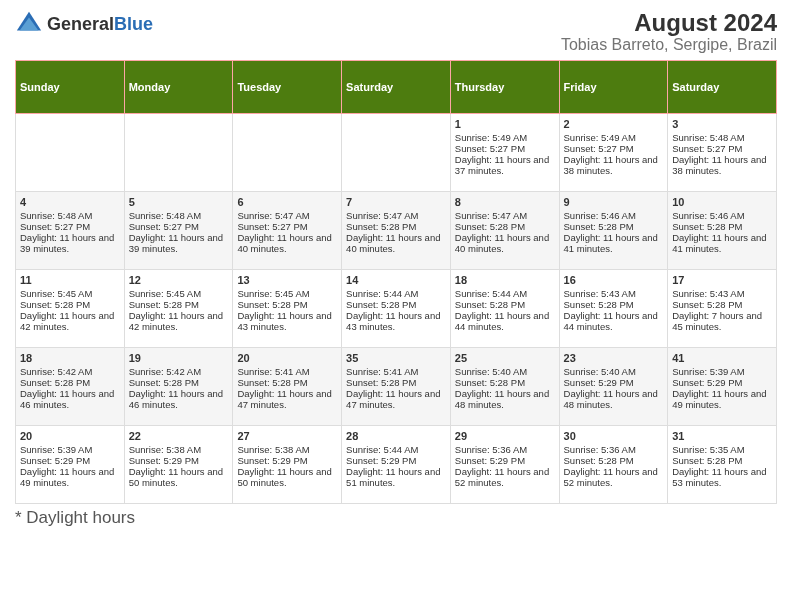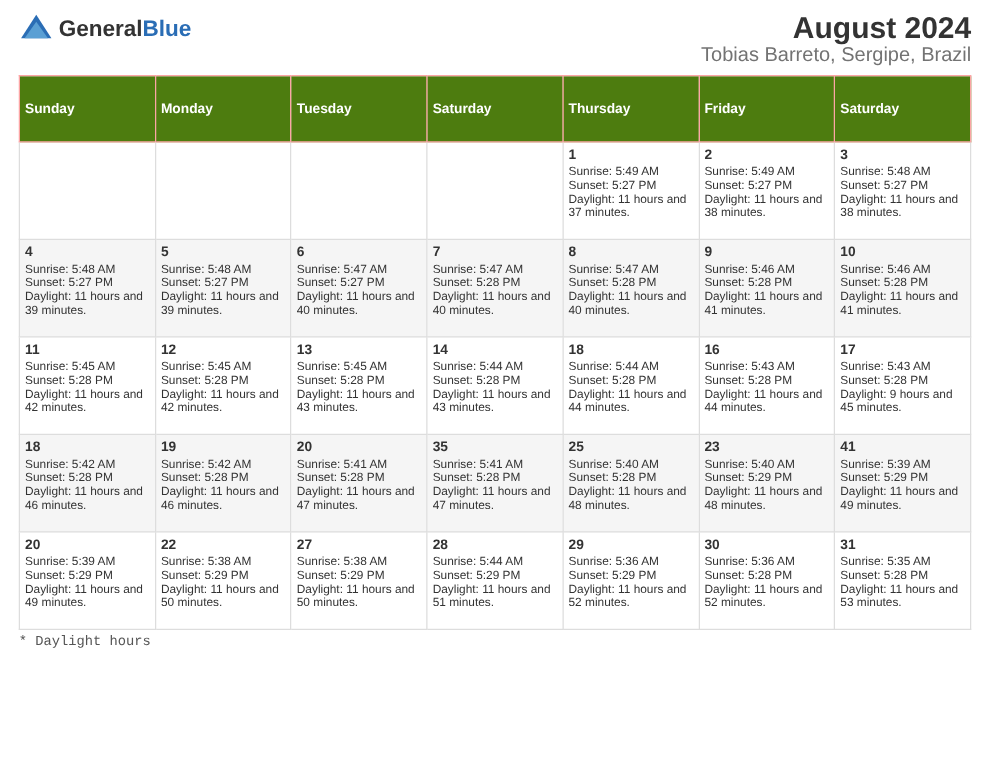--- a/index.html
+++ b/index.html
@@ -83,25 +83,24 @@
     .day-num {
       font-weight: bold;
       font-size: 11px;
       display: block;
       margin-bottom: 2px;
     }
     .empty-cell {
       background: #fff;
     }
     .footer-note {
-      font-size: 11px;
+      font-size: 17px;
       color: #555;
       margin-top: 4px;
       text-align: left;
-      font-family: Liberation Mono, monospace;
     }
   </style>
 </head>
 <body>
 
 <div class="container">
   <div class="header-area">
     <div class="logo">
       <svg class="logo-icon" viewBox="0 0 30 30" xmlns="http://www.w3.org/2000/svg">
         <polygon points="15,2 28,22 2,22" fill="#2a6db5"></polygon>
@@ -148,21 +147,21 @@
           <td><span class="day-num">9</span><span>Sunrise: 5:46 AM</span><br><span>Sunset: 5:28 PM</span><br><span>Daylight: 11 hours and 41 minutes.</span></td>
           <td><span class="day-num">10</span><span>Sunrise: 5:46 AM</span><br><span>Sunset: 5:28 PM</span><br><span>Daylight: 11 hours and 41 minutes.</span></td>
         </tr>
         <tr>
           <td><span class="day-num">11</span><span>Sunrise: 5:45 AM</span><br><span>Sunset: 5:28 PM</span><br><span>Daylight: 11 hours and 42 minutes.</span></td>
           <td><span class="day-num">12</span><span>Sunrise: 5:45 AM</span><br><span>Sunset: 5:28 PM</span><br><span>Daylight: 11 hours and 42 minutes.</span></td>
           <td><span class="day-num">13</span><span>Sunrise: 5:45 AM</span><br><span>Sunset: 5:28 PM</span><br><span>Daylight: 11 hours and 43 minutes.</span></td>
           <td><span class="day-num">14</span><span>Sunrise: 5:44 AM</span><br><span>Sunset: 5:28 PM</span><br><span>Daylight: 11 hours and 43 minutes.</span></td>
           <td><span class="day-num">18</span><span>Sunrise: 5:44 AM</span><br><span>Sunset: 5:28 PM</span><br><span>Daylight: 11 hours and 44 minutes.</span></td>
           <td><span class="day-num">16</span><span>Sunrise: 5:43 AM</span><br><span>Sunset: 5:28 PM</span><br><span>Daylight: 11 hours and 44 minutes.</span></td>
-          <td><span class="day-num">17</span><span>Sunrise: 5:43 AM</span><br><span>Sunset: 5:28 PM</span><br><span>Daylight: 9 hours and 45 minutes.</span></td>
+          <td><span class="day-num">17</span><span>Sunrise: 5:43 AM</span><br><span>Sunset: 5:28 PM</span><br><span>Daylight: 7 hours and 45 minutes.</span></td>
         </tr>
         <tr>
           <td><span class="day-num">18</span><span>Sunrise: 5:42 AM</span><br><span>Sunset: 5:28 PM</span><br><span>Daylight: 11 hours and 46 minutes.</span></td>
           <td><span class="day-num">19</span><span>Sunrise: 5:42 AM</span><br><span>Sunset: 5:28 PM</span><br><span>Daylight: 11 hours and 46 minutes.</span></td>
           <td><span class="day-num">20</span><span>Sunrise: 5:41 AM</span><br><span>Sunset: 5:28 PM</span><br><span>Daylight: 11 hours and 47 minutes.</span></td>
           <td><span class="day-num">35</span><span>Sunrise: 5:41 AM</span><br><span>Sunset: 5:28 PM</span><br><span>Daylight: 11 hours and 47 minutes.</span></td>
           <td><span class="day-num">25</span><span>Sunrise: 5:40 AM</span><br><span>Sunset: 5:28 PM</span><br><span>Daylight: 11 hours and 48 minutes.</span></td>
           <td><span class="day-num">23</span><span>Sunrise: 5:40 AM</span><br><span>Sunset: 5:29 PM</span><br><span>Daylight: 11 hours and 48 minutes.</span></td>
           <td><span class="day-num">41</span><span>Sunrise: 5:39 AM</span><br><span>Sunset: 5:29 PM</span><br><span>Daylight: 11 hours and 49 minutes.</span></td>
         </tr>

